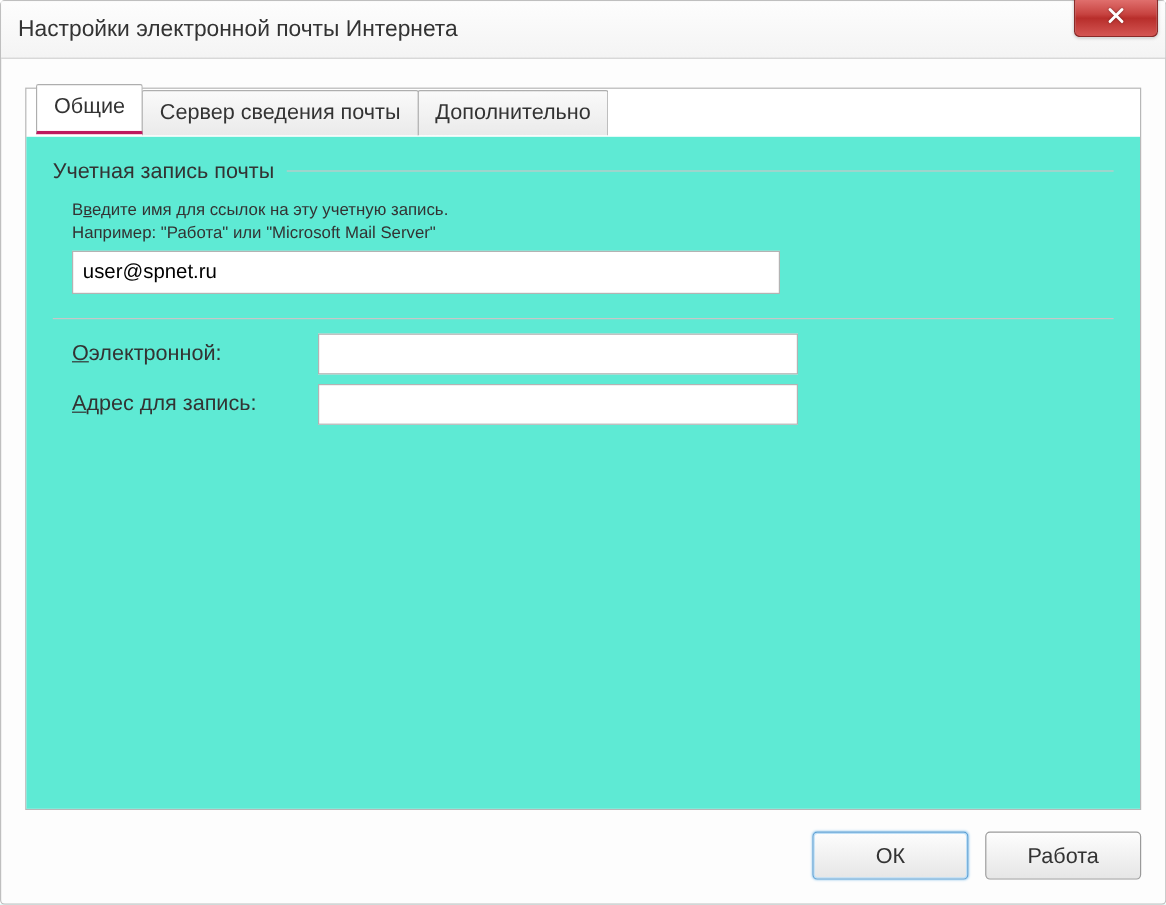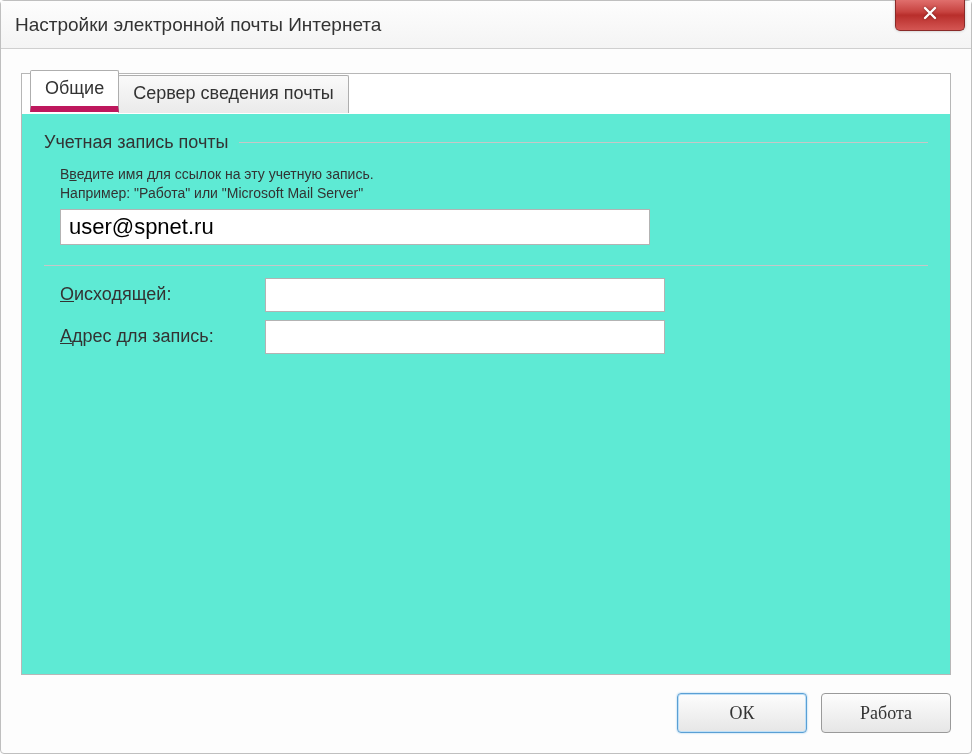--- a/index.html
+++ b/index.html
@@ -80,21 +80,21 @@
     margin-right: 0px;
     position: relative;
     top: 0;
     border-radius: 2px 2px 0 0;
     margin-top: 2px;
     height: 38px;
   }
   .tab + .tab { border-left: 1px solid #aeaeae; margin-left: -1px; }
   .tab.active {
     background: #fff;
-    border-bottom: 6px solid #be185d;
+    border-bottom: 3px solid #be185d;
     margin-top: -2px;
     height: 42px;
     z-index: 3;
     top: -1px;
   }
   .tab-body {
     position: absolute;
     top: 40px;
     left: 0; right: 0; bottom: 0;
     padding: 18px 22px;
@@ -127,21 +127,21 @@
     margin: 0 0 6px 16px;
   }
   .help-text .ul { text-decoration: underline; }
   .text-input {
     display: block;
     width: 590px;
     margin-left: 16px;
     height: 36px;
     border: 1px solid #b3b3b3;
     padding: 4px 8px;
-    font-size: 22px;
+    font-size: 17px;
     font-family: inherit;
     background: #fff;
   }
   .form-row {
     display: flex;
     align-items: center;
     margin: 8px 0 8px 16px;
   }
   .form-row .lbl {
     width: 205px;
@@ -157,21 +157,20 @@
     font-size: 18px;
     font-family: inherit;
     background: #fff;
   }
   .button-row {
     position: absolute;
     right: 20px;
     bottom: 20px;
     display: flex;
     gap: 14px;
-    font-family: Liberation Serif, serif;
   }
   .btn {
     min-width: 130px;
     height: 40px;
     border: 1px solid #9a9a9a;
     border-radius: 4px;
     background: linear-gradient(#fdfdfd, #e6e6e6);
     font-size: 18px;
     color: #333;
     cursor: pointer;
@@ -194,20 +193,21 @@
       <svg viewBox="0 0 16 16">
         <path d="M3 3 L13 13 M13 3 L3 13" stroke="#fff" stroke-width="2.4" stroke-linecap="round" fill="none"></path>
       </svg>
     </div>
   </div>
 
   <div class="content-frame">
     <div class="tabs">
       <div class="tab active">Общие</div>
       <div class="tab">Сервер сведения почты</div>
+      <div class="tab">Дополнительно</div>
     </div>
 
     <div class="tab-body">
 
       <div class="fieldset">
         <div class="legend-row">
           <div class="legend-text">Учетная запись почты</div>
           <div class="legend-line"></div>
         </div>
         <p class="help-text">
@@ -216,21 +216,21 @@
         </p>
         <input type="text" class="text-input" value="user@spnet.ru" style="">
       </div>
 
       <div class="fieldset">
         <div class="legend-row">
           <div class="legend-line"></div>
         </div>
         <div class="form-row">
           <div class="lbl">
-            <span class="ul">О</span><span>исходящей:</span>
+            <span class="ul">О</span><span>электронной:</span>
           </div>
           <input type="text" value="" style="">
         </div>
         <div class="form-row">
           <div class="lbl">
             <span class="ul">А</span><span>дрес для запись:</span>
           </div>
           <input type="text" value="" style="">
         </div>
       </div>

